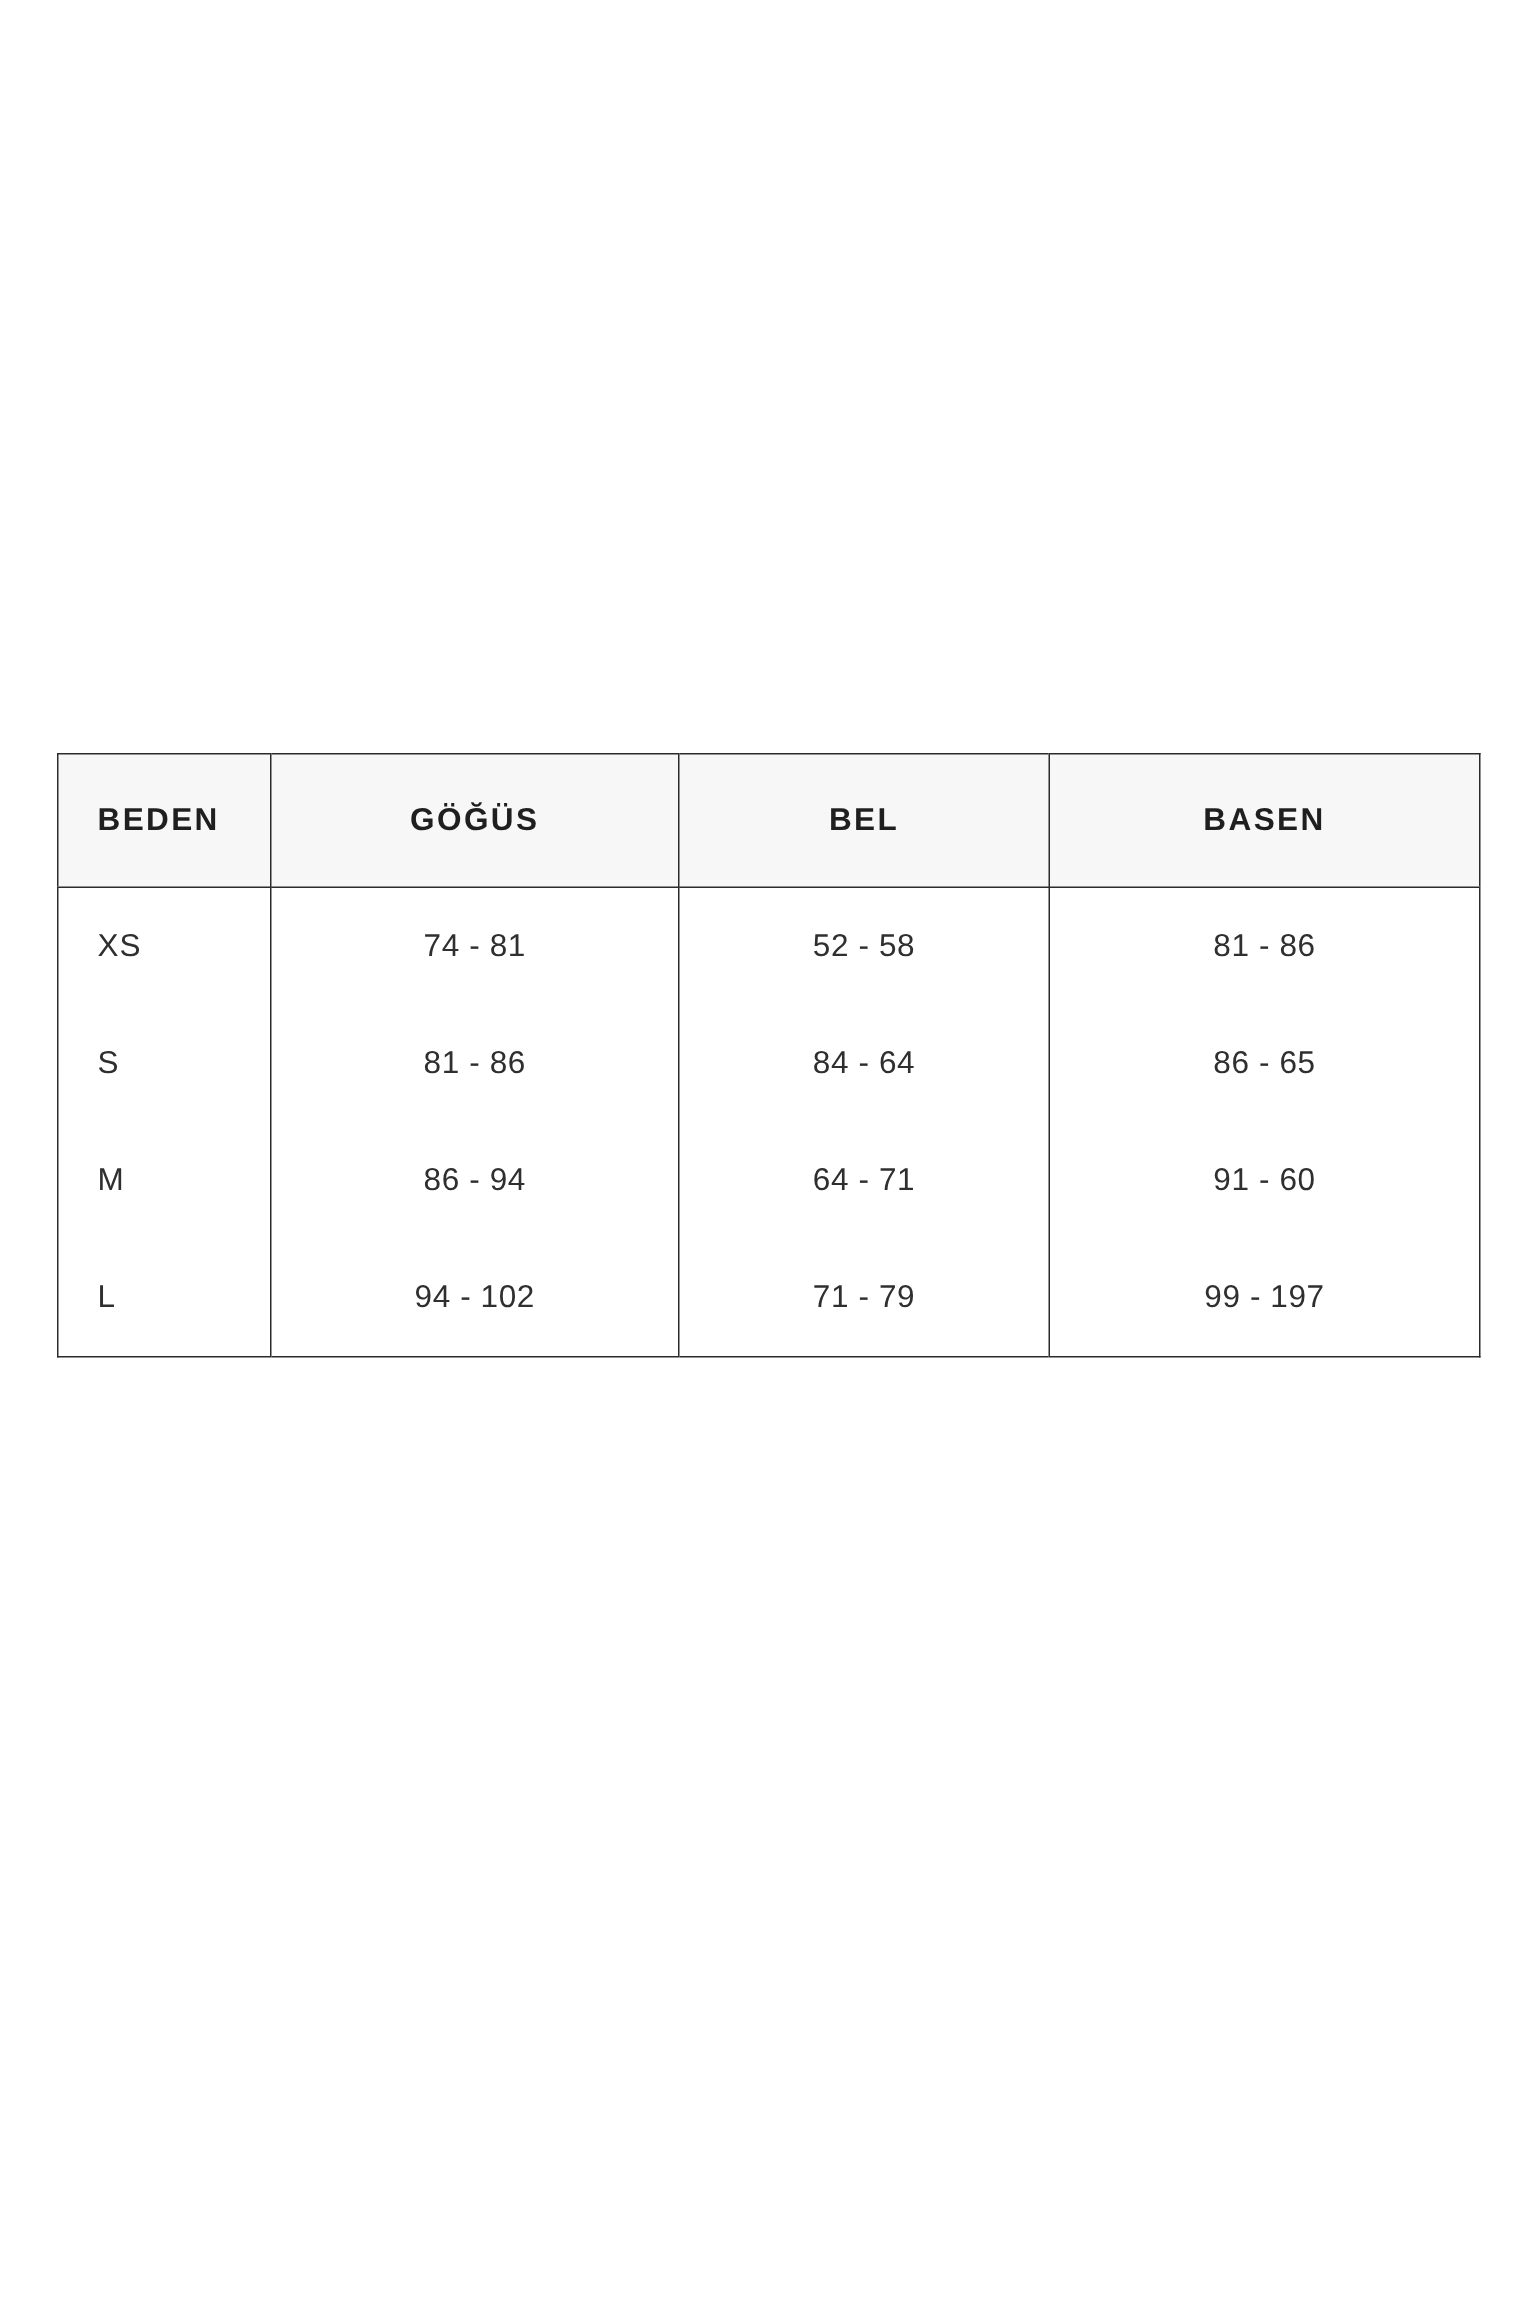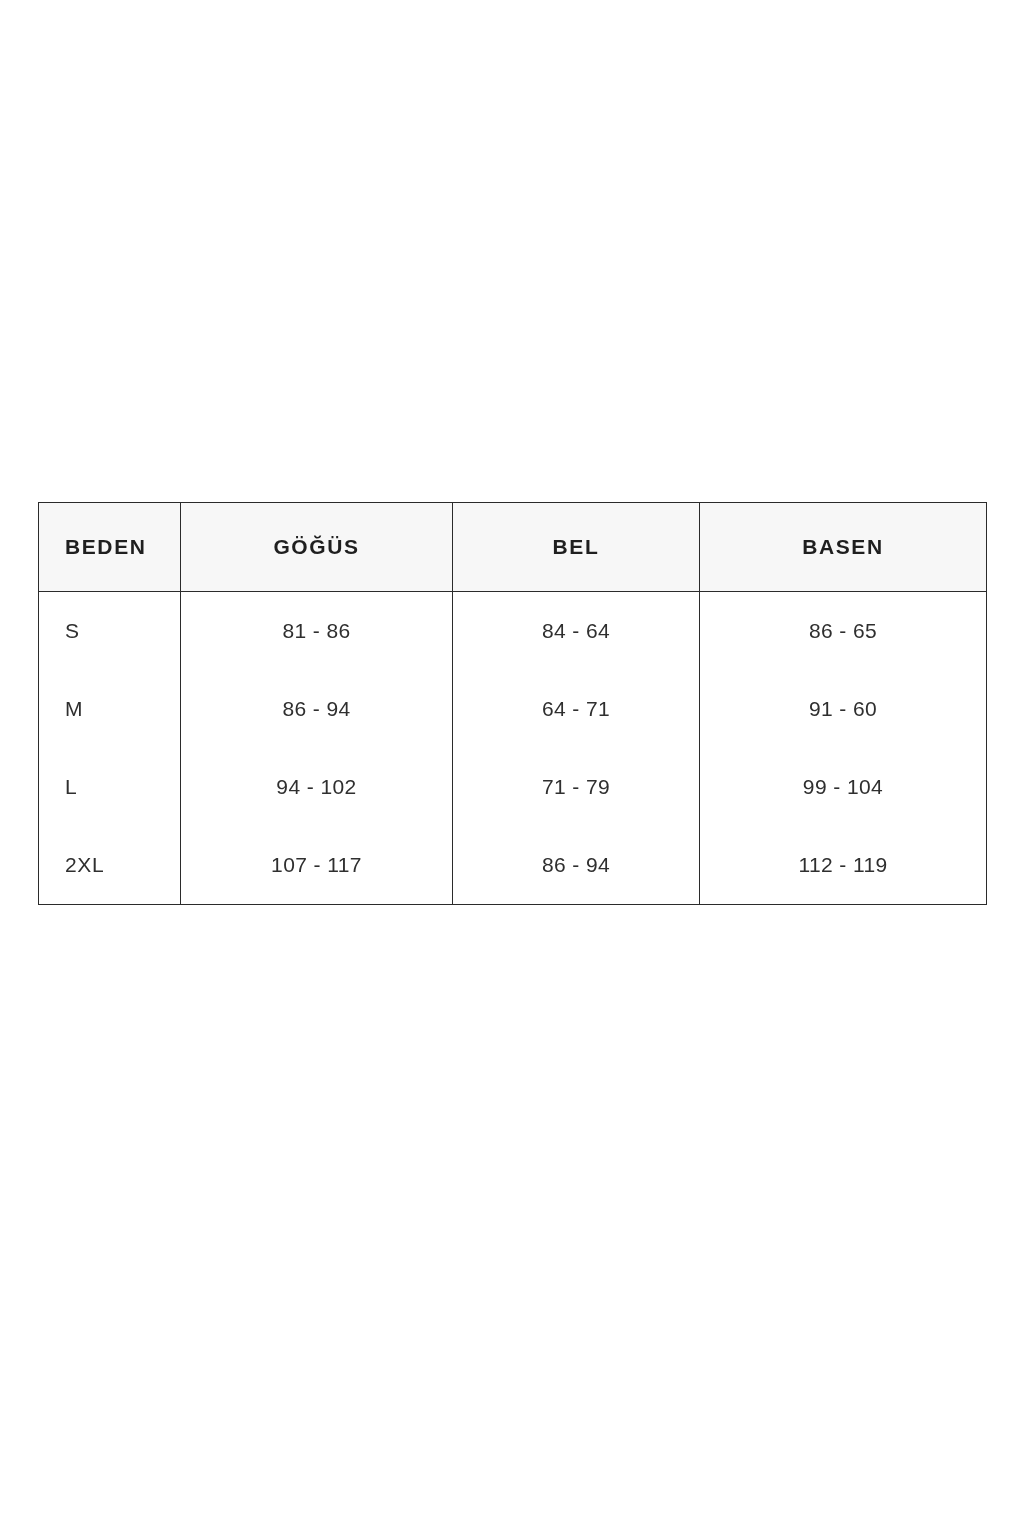--- a/index.html
+++ b/index.html
@@ -98,39 +98,39 @@
       <thead>
         <tr>
           <th class="th-beden">BEDEN</th>
           <th>GÖĞÜS</th>
           <th>BEL</th>
           <th>BASEN</th>
         </tr>
       </thead>
       <tbody>
         <tr>
+          <td class="cell-beden">XS</td>
+          <td>74 - 81</td>
+          <td>52 - 58</td>
+          <td>81 - 86</td>
+        </tr>
+        <tr>
           <td class="cell-beden">S</td>
           <td>81 - 86</td>
           <td>84 - 64</td>
           <td>86 - 65</td>
         </tr>
         <tr>
           <td class="cell-beden">M</td>
           <td>86 - 94</td>
           <td>64 - 71</td>
           <td>91 - 60</td>
         </tr>
         <tr>
           <td class="cell-beden">L</td>
           <td>94 - 102</td>
           <td>71 - 79</td>
-          <td>99 - 104</td>
-        </tr>
-        <tr>
-          <td class="cell-beden">2XL</td>
-          <td>107 - 117</td>
-          <td>86 - 94</td>
-          <td>112 - 119</td>
+          <td>99 - 197</td>
         </tr>
       </tbody>
     </table>
   </div>
 </div>
 
 </body></html>

